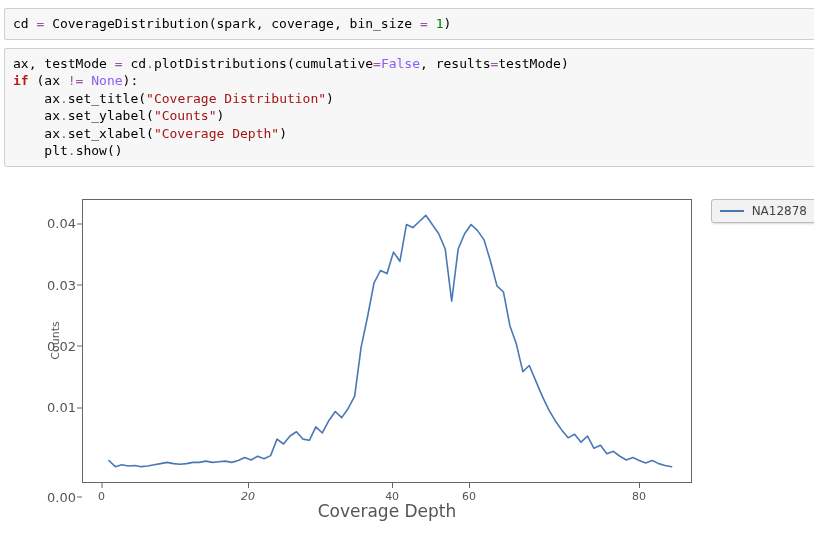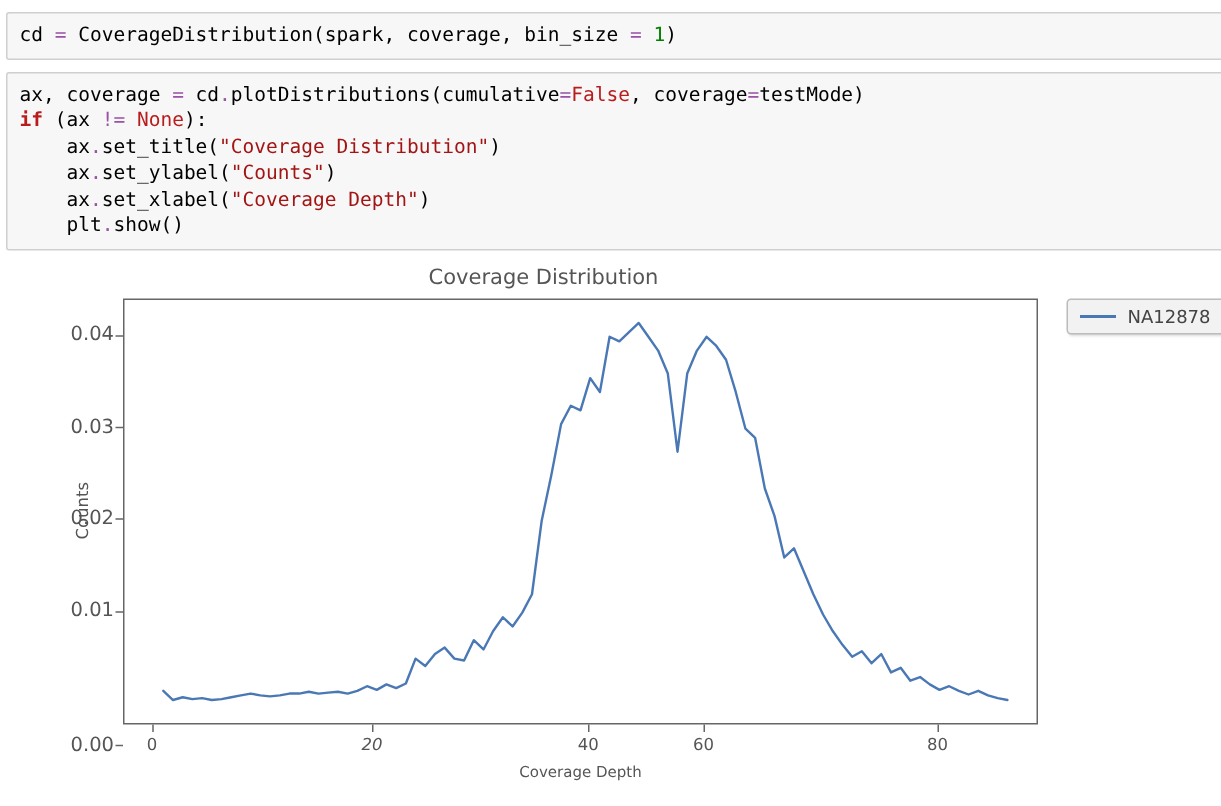--- a/index.html
+++ b/index.html
@@ -21,21 +21,21 @@
     font-size: 13px;
     line-height: 1.35;
     white-space: pre;
     color: #222;
   }
   .tok-kw   { color: #b91c1c; font-weight: bold; }
   .tok-name { color: #000; text-align: center; }
   .tok-op   { color: #9a53a6; }
   .tok-num  { color: #008000; }
   .tok-str  { color: #a31515; }
-  .tok-const { color: #b91c1c; }
+  .tok-const { color: #8b5cf6; }
 
   .output-row {
     display: flex;
     align-items: flex-start;
     gap: 8px;
     padding-left: 18px;
   }
   .chart-box {
     position: relative;
     width: 700px;
@@ -110,21 +110,21 @@
   .ylabel span {
     transform: rotate(-90deg);
     white-space: nowrap;
   }
   .xlabel {
     position: absolute;
     bottom: 4px;
     left: 60px;
     width: 610px;
     text-align: center;
-    font-size: 10px;
+    font-size: 17px;
     color: #555;
     font-family: "DejaVu Sans", Arial, sans-serif;
   }
   .legend {
     margin-top: 24px;
     border: 1px solid #bcbcbc;
     border-radius: 3px;
     background: #f2f2f2;
     box-shadow: 1px 1px 2px rgba(0,0,0,0.15);
     padding: 4px 10px 4px 8px;
@@ -152,47 +152,46 @@
     stroke-width: 1.6;
     stroke-linejoin: round;
     stroke-linecap: round;
   }
 </style>
 </head>
 <body>
 
 <div class="code-cell"><span class="tok-name">cd </span><span class="tok-op">=</span><span class="tok-name"> CoverageDistribution(spark, coverage, bin_size </span><span class="tok-op">=</span><span class="tok-name"> </span><span class="tok-num">1</span><span class="tok-name">)</span></div>
 
-<div class="code-cell"><span class="tok-name">ax, coverage </span><span class="tok-op">=</span><span class="tok-name"> cd</span><span class="tok-op">.</span><span class="tok-name">plotDistributions(cumulative</span><span class="tok-op">=</span><span class="tok-const">False</span><span class="tok-name">, coverage</span><span class="tok-op">=</span><span class="tok-name">testMode)</span>
+<div class="code-cell"><span class="tok-name">ax, testMode </span><span class="tok-op">=</span><span class="tok-name"> cd</span><span class="tok-op">.</span><span class="tok-name">plotDistributions(cumulative</span><span class="tok-op">=</span><span class="tok-const">False</span><span class="tok-name">, results</span><span class="tok-op">=</span><span class="tok-name">testMode)</span>
 <span class="tok-kw">if</span><span class="tok-name"> (ax </span><span class="tok-op">!=</span><span class="tok-name"> </span><span class="tok-const">None</span><span class="tok-name">):</span>
 <span class="tok-name">    ax</span><span class="tok-op">.</span><span class="tok-name">set_title(</span><span class="tok-str">"Coverage Distribution"</span><span class="tok-name">)</span>
 <span class="tok-name">    ax</span><span class="tok-op">.</span><span class="tok-name">set_ylabel(</span><span class="tok-str">"Counts"</span><span class="tok-name">)</span>
 <span class="tok-name">    ax</span><span class="tok-op">.</span><span class="tok-name">set_xlabel(</span><span class="tok-str">"Coverage Depth"</span><span class="tok-name">)</span>
 <span class="tok-name">    plt</span><span class="tok-op">.</span><span class="tok-name">show()</span></div>
 
 <div class="output-row">
   <div class="chart-box">
-    <div class="chart-title">Coverage Distribution</div>
     <div class="ylabel">
         <span>Counts</span>
       </div>
     <div class="plot-area">
       <svg class="line-plot" preserveAspectRatio="none" viewBox="0 0 608 282">
         <polyline id="series-line" points="25.87,260.54 32.34,266.67 38.81,264.83 45.28,266.06 51.74,265.45 58.21,266.67 64.68,266.06 71.15,264.83 77.62,263.61 84.09,262.38 90.55,263.61 97.02,264.22 103.49,263.61 109.96,262.38 116.43,262.38 122.89,261.16 129.36,262.38 135.83,261.77 142.30,261.16 148.77,262.38 155.23,260.54 161.70,257.48 168.17,259.93 174.64,256.25 181.11,258.70 187.57,255.64 194.04,239.09 200.51,243.99 206.98,236.02 213.45,231.73 219.91,239.09 226.38,240.31 232.85,226.83 239.32,232.96 245.79,220.70 252.26,211.50 258.72,217.63 265.19,208.43 271.66,196.17 278.13,147.13 284.60,116.48 291.06,82.76 297.53,70.50 304.00,73.57 310.47,52.11 316.94,61.30 323.40,24.52 329.87,27.59 336.34,21.46 342.81,15.33 349.28,24.52 355.74,33.72 362.21,49.04 368.68,101.15 375.15,49.04 381.62,33.72 388.09,24.52 394.55,30.65 401.02,39.85 407.49,61.30 413.96,85.83 420.43,91.96 426.89,125.67 433.36,144.07 439.83,171.65 446.30,165.52 452.77,180.85 459.23,196.17 465.70,209.66 472.17,220.70 478.64,229.89 485.11,237.86 491.57,234.18 498.04,242.15 504.51,236.02 510.98,248.28 517.45,245.22 523.91,253.80 530.38,251.35 536.85,256.25 543.32,259.93 549.79,257.48 556.26,260.54 562.72,263.00 569.19,260.54 575.66,263.61 582.13,265.45 588.60,266.67"></polyline>
       </svg>
     </div>
     <div class="xlabel">Coverage Depth</div>
   <div class="ytick" style="top: 293.739px; margin-top: 28px;">0.00<div class="tickmark"></div></div>
       <div class="ytick" style="top: 232.435px;">0.01<div class="tickmark"></div></div>
       <div class="ytick" style="top: 171.13px;">0.02<div class="tickmark"></div></div>
       <div class="ytick" style="top: 109.826px; text-align: right;">0.03<div class="tickmark"></div></div>
       <div class="ytick" style="top: 48.5217px;">0.04<div class="tickmark"></div></div>
       <div class="xtick" style="left: 79.4043px;">0<div class="tickmark"></div></div>
       <div class="xtick" style="left: 226px; font-style: italic;">20<div class="tickmark"></div></div>
       <div class="xtick" style="left: 338.128px; margin-left: 32px;">40<div class="tickmark"></div></div>
       <div class="xtick" style="left: 447px;">60<div class="tickmark"></div></div>
-      <div class="xtick" style="left: 603px;">80<div class="tickmark"></div></div>
+      <div class="xtick" style="left: 617px;">80<div class="tickmark"></div></div>
     </div>
   <div class="legend">
     <div class="swatch"></div>
     <span>NA12878</span>
   </div>
 </div>
 
 </body></html>

